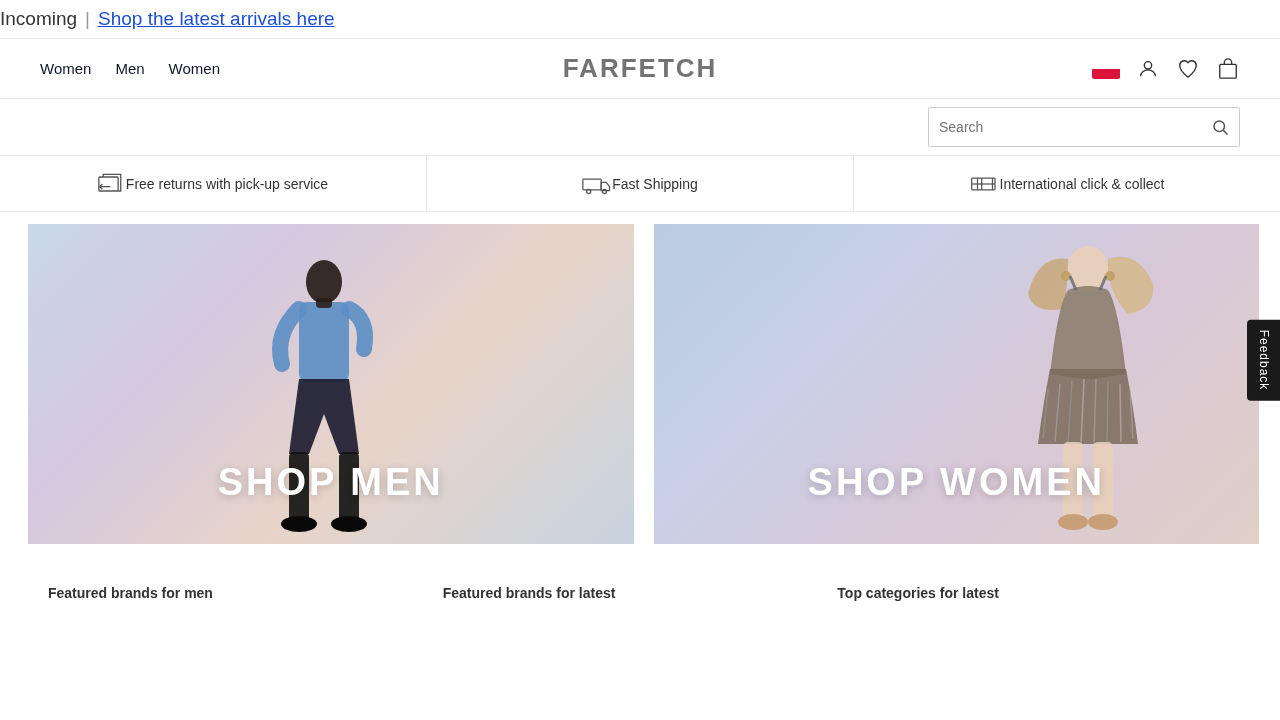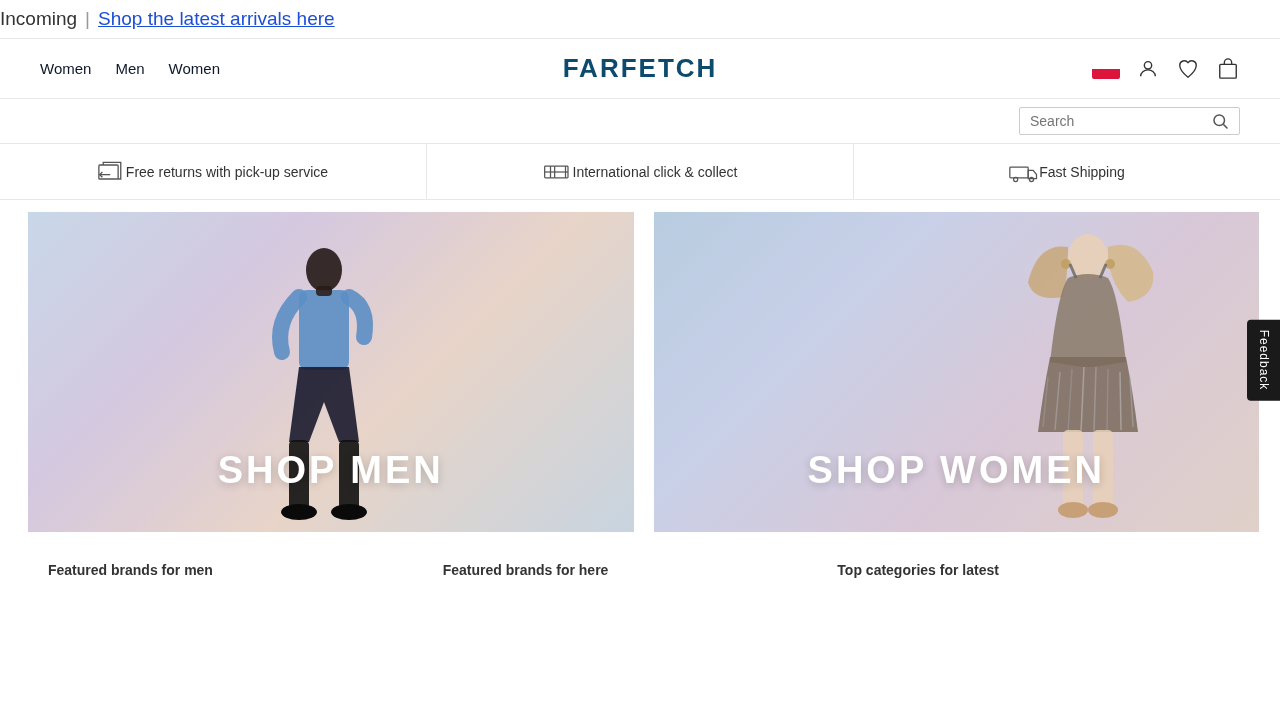--- a/index.html
+++ b/index.html
@@ -41,21 +41,21 @@
       cursor: pointer;
       font-weight: 400;
     }
     .logo {
       position: absolute;
       left: 50%;
       transform: translateX(-50%);
       font-size: 26px;
       font-weight: 900;
       letter-spacing: 2px;
-      color: #0c4a6e;
+      color: #737373;
       font-family: 'Arial Black', Arial, sans-serif;
     }
     .nav-right {
       margin-left: auto;
       display: flex;
       align-items: center;
       gap: 16px;
     }
     .flag-icon {
       width: 28px;
@@ -72,22 +72,22 @@
       display: flex;
       align-items: center;
       justify-content: center;
       color: #333;
     }
     .search-bar {
       display: flex;
       align-items: center;
       border: 1px solid #ccc;
       border-radius: 2px;
-      padding: 4px 10px;
-      width: 221px;
+      padding: 10px 10px;
+      width: 312px;
       background: #fff;
     }
     .search-bar input {
       border: none;
       outline: none;
       font-size: 14px;
       color: #999;
       width: 100%;
       background: transparent;
     }
@@ -180,20 +180,21 @@
       white-space: nowrap;
       text-shadow: 0 2px 8px rgba(0,0,0,0.2);
       font-family: 'Arial Black', Arial, sans-serif;
     }
 
     
     .bottom-links {
       display: flex;
       padding: 20px 48px 0;
       gap: 0;
+      margin-top: 11px;
     }
     .bottom-link-col {
       flex: 1;
       font-size: 14px;
       color: #333;
       font-weight: 600;
       cursor: pointer;
       border-top: 2px solid transparent;
       padding-top: 8px;
     }
@@ -296,39 +297,39 @@
         <polyline points="6,4 6,1 26,1 26,20 23,20"></polyline>
         <polyline points="5,12 2,15 5,18"></polyline>
         <line x1="2" y1="15" x2="14" y2="15"></line>
       </svg>
     </span>
     <span>Free returns with pick-up service</span>
   </div>
   <div class="service-item">
     <span class="service-icon">
       <svg width="30" height="22" viewBox="0 0 36 24" fill="none" stroke="#555" stroke-width="1.5">
+        <rect x="1" y="6" width="22" height="13" rx="1"></rect>
+        <path d="M23 10h6l4 5v5h-10z"></path>
+        <circle cx="8" cy="21" r="2.5"></circle>
+        <circle cx="27" cy="21" r="2.5"></circle>
+      </svg>
+    </span>
+    <span>Fast Shipping</span>
+  </div>
+  <div class="service-item">
+    <span class="service-icon">
+      <svg width="30" height="22" viewBox="0 0 36 24" fill="none" stroke="#555" stroke-width="1.5">
         <rect x="2" y="5" width="28" height="14" rx="1"></rect>
         <line x1="9" y1="5" x2="9" y2="19"></line>
         <line x1="27" y1="5" x2="27" y2="19"></line>
         <line x1="2" y1="12" x2="30" y2="12"></line>
         <line x1="14" y1="5" x2="14" y2="19"></line>
       </svg>
     </span>
     <span>International click &amp; collect</span>
-  </div>
-  <div class="service-item">
-    <span class="service-icon">
-      <svg width="30" height="22" viewBox="0 0 36 24" fill="none" stroke="#555" stroke-width="1.5">
-        <rect x="1" y="6" width="22" height="13" rx="1"></rect>
-        <path d="M23 10h6l4 5v5h-10z"></path>
-        <circle cx="8" cy="21" r="2.5"></circle>
-        <circle cx="27" cy="21" r="2.5"></circle>
-      </svg>
-    </span>
-    <span>Fast Shipping</span>
   </div>
 </div>
 
 <div class="hero-section">
 
   <div class="hero-card">
     <div class="hero-bg-men">
 
       <svg class="man-silhouette" width="140" height="290" viewBox="0 0 140 290" style="position:absolute;bottom:0;left:50%;transform:translateX(-55%);">
 
@@ -388,19 +389,19 @@
         <ellipse cx="65" cy="278" rx="15" ry="8" fill="#c8a078"></ellipse>
         <ellipse cx="95" cy="278" rx="15" ry="8" fill="#c8a078"></ellipse>
       </svg>
     </div>
     <div class="hero-label">SHOP WOMEN</div>
   </div>
 </div>
 
 <div class="bottom-links">
   <div class="bottom-link-col">Featured brands for men</div>
-  <div class="bottom-link-col">Featured brands for here</div>
+  <div class="bottom-link-col">Featured brands for latest</div>
   <div class="bottom-link-col">Top categories for latest</div>
 </div>
 
 <div class="feedback-container">
   <button class="feedback-inner">Feedback</button>
 </div>
 
 </body></html>

